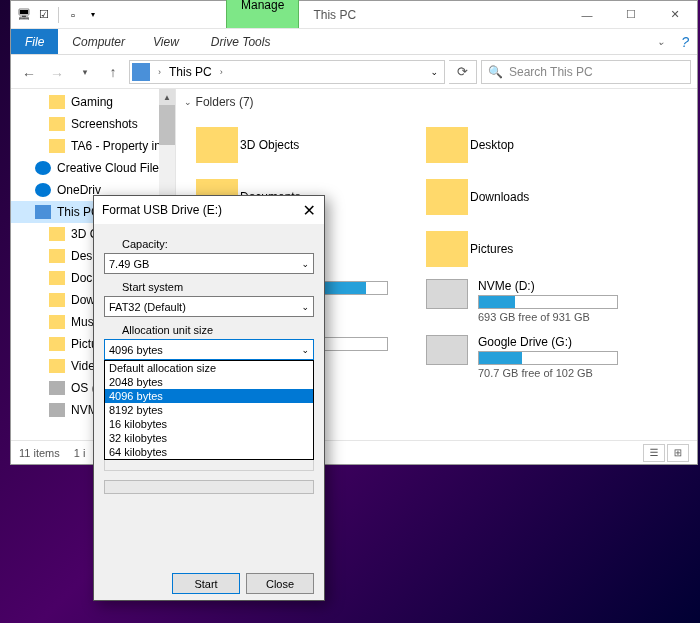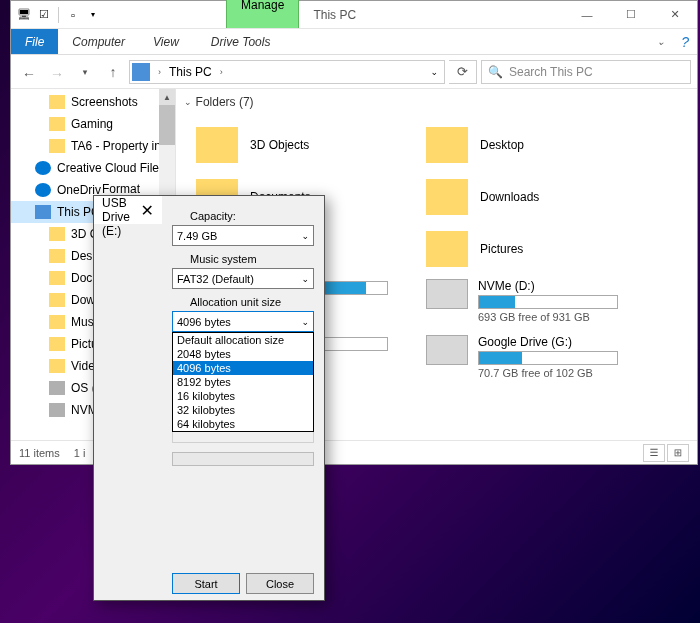--- a/index.html
+++ b/index.html
@@ -39,36 +39,36 @@
 .tree-icon.cloud { background: #0078d4; border-radius: 50%; }
 .tree-icon.pc { background: #4a90d9; }
 .tree-icon.drive { background: #b0b0b0; }
 .scrollbar { position: absolute; right: 0; top: 0; width: 16px; height: 100%; background: #f0f0f0; }
 .scroll-arrow { height: 16px; background: #e0e0e0; display:flex; align-items:center; justify-content:center; font-size:8px; color:#555;}
 .scroll-thumb { background: #c0c0c0; height: 40px; margin-top: 0; }
 .content { flex: 1; padding: 4px 0 0 0; overflow: hidden; }
 .group-header { display: flex; align-items: center; padding: 2px 8px; font-size: 12px; color: #333; gap: 4px; }
 .group-header .chev { font-size: 9px; color: #555; }
 .folders { display: flex; flex-wrap: wrap; padding: 8px 0 0 20px; }
-.folder-item { width: 230px; height: 52px; display: flex; align-items: center; gap: 12px; }
+.folder-item { width: 230px; height: 52px; display: flex; align-items: center; gap: 2px; }
 .folder-icon { width: 42px; height: 36px; background: #ffd96b; position: relative; flex-shrink: 0; }
 .folder-label { font-size: 12px; }
 .drives { padding: 4px 0 0 20px; display:flex; flex-wrap:wrap; }
 .drive-item { width: 230px; display: flex; gap: 10px; margin-bottom: 12px; }
 .drive-icon { width: 42px; height: 30px; background: #d8d8d8; border: 1px solid #aaa; flex-shrink:0; }
 .drive-info { font-size: 12px; flex:1; }
 .drive-bar { height: 14px; border: 1px solid #aaa; margin: 2px 0; background: #fff; position: relative; width: 140px;}
 .drive-bar-fill { height: 100%; background: #26a0da; }
 .drive-free { font-size: 11px; color: #555; }
 .statusbar { height: 24px; border-top: 1px solid #e5e5e5; display: flex; align-items: center; padding: 0 8px; font-size: 11px; color: #555; gap: 14px; }
 .status-right { margin-left: auto; display: flex; gap: 2px; }
 .view-btn { width: 22px; height: 18px; border: 1px solid #ccc; font-size: 10px; display:flex; align-items:center; justify-content:center;}
 
 
-.dialog { position: absolute; left: 93px; top: 195px; width: 232px; height: 406px; background: #f0f0f0; border: 1px solid #555; box-shadow: 4px 4px 14px rgba(0,0,0,.4); display: flex; flex-direction: row; z-index: 10; }
+.dialog { position: absolute; left: 93px; top: 195px; width: 232px; height: 406px; background: #f0f0f0; border: 1px solid #555; box-shadow: 4px 4px 14px rgba(0,0,0,.4); display: flex; flex-direction: column; z-index: 10; }
 .dlg-title { height: 28px; background: #fff; display: flex; align-items: center; padding: 0 8px; font-size: 12px; }
 .dlg-close { margin-left: auto; font-size: 16px; font-family: Arial; }
 .dlg-body { flex: 1; padding: 10px 10px 6px 10px; font-size: 11px; display: flex; flex-direction: column; gap: 3px; }
 .dlg-label { font-size: 11px; color: #000; margin-top: 4px; margin-left: 18px; }
 .dlg-select { height: 21px; border: 1px solid #7a7a7a; background: #fff; display: flex; align-items: center; padding: 0 4px; font-size: 11px; position: relative; }
 .dlg-select .arrow { margin-left: auto; font-size: 9px; }
 .dlg-select.open { border: 1px solid #0078d4; justify-content: center; }
 .dropdown { position: absolute; left: -1px; top: 20px; width: calc(100% + 2px); border: 1px solid #000; background: #fff; z-index: 20; }
 .dropdown-item { padding: 1px 4px; font-size: 11px; }
 .dropdown-item.highlight { background: #0078d4; color: #fff; }
@@ -131,25 +131,25 @@
       <span>🔍</span>
       <span>Search This PC</span>
     </div>
   </div>
 
   <div class="body">
     <div class="sidebar">
       <div class="tree" id="tree">
           <div class="tree-item depth2">
             <span class="tree-icon folder"></span>
+            <span>Gaming</span>
+          </div>
+          <div class="tree-item depth2">
+            <span class="tree-icon folder"></span>
             <span>Screenshots</span>
-          </div>
-          <div class="tree-item depth2">
-            <span class="tree-icon folder"></span>
-            <span>Gaming</span>
           </div>
           <div class="tree-item depth2">
             <span class="tree-icon folder"></span>
             <span>TA6 - Property inform</span>
           </div>
           <div class="tree-item">
             <span class="tree-icon cloud"></span>
             <span>Creative Cloud Files</span>
           </div>
           <div class="tree-item">
@@ -293,21 +293,21 @@
     <span>Format USB Drive (E:)</span>
     <span class="dlg-close">✕</span>
   </div>
   <div class="dlg-body">
     <div class="dlg-label">Capacity:</div>
     <div class="dlg-select">
       <span>7.49 GB</span>
       <span class="arrow">⌄</span>
     </div>
 
-    <div class="dlg-label">Music system</div>
+    <div class="dlg-label">Start system</div>
     <div class="dlg-select">
       <span>FAT32 (Default)</span>
       <span class="arrow">⌄</span>
     </div>
 
     <div class="dlg-label">Allocation unit size</div>
     <div class="dlg-select open">
       <span>4096 bytes</span>
       <span class="arrow">⌄</span>
       <div class="dropdown" id="alloc-dropdown">

